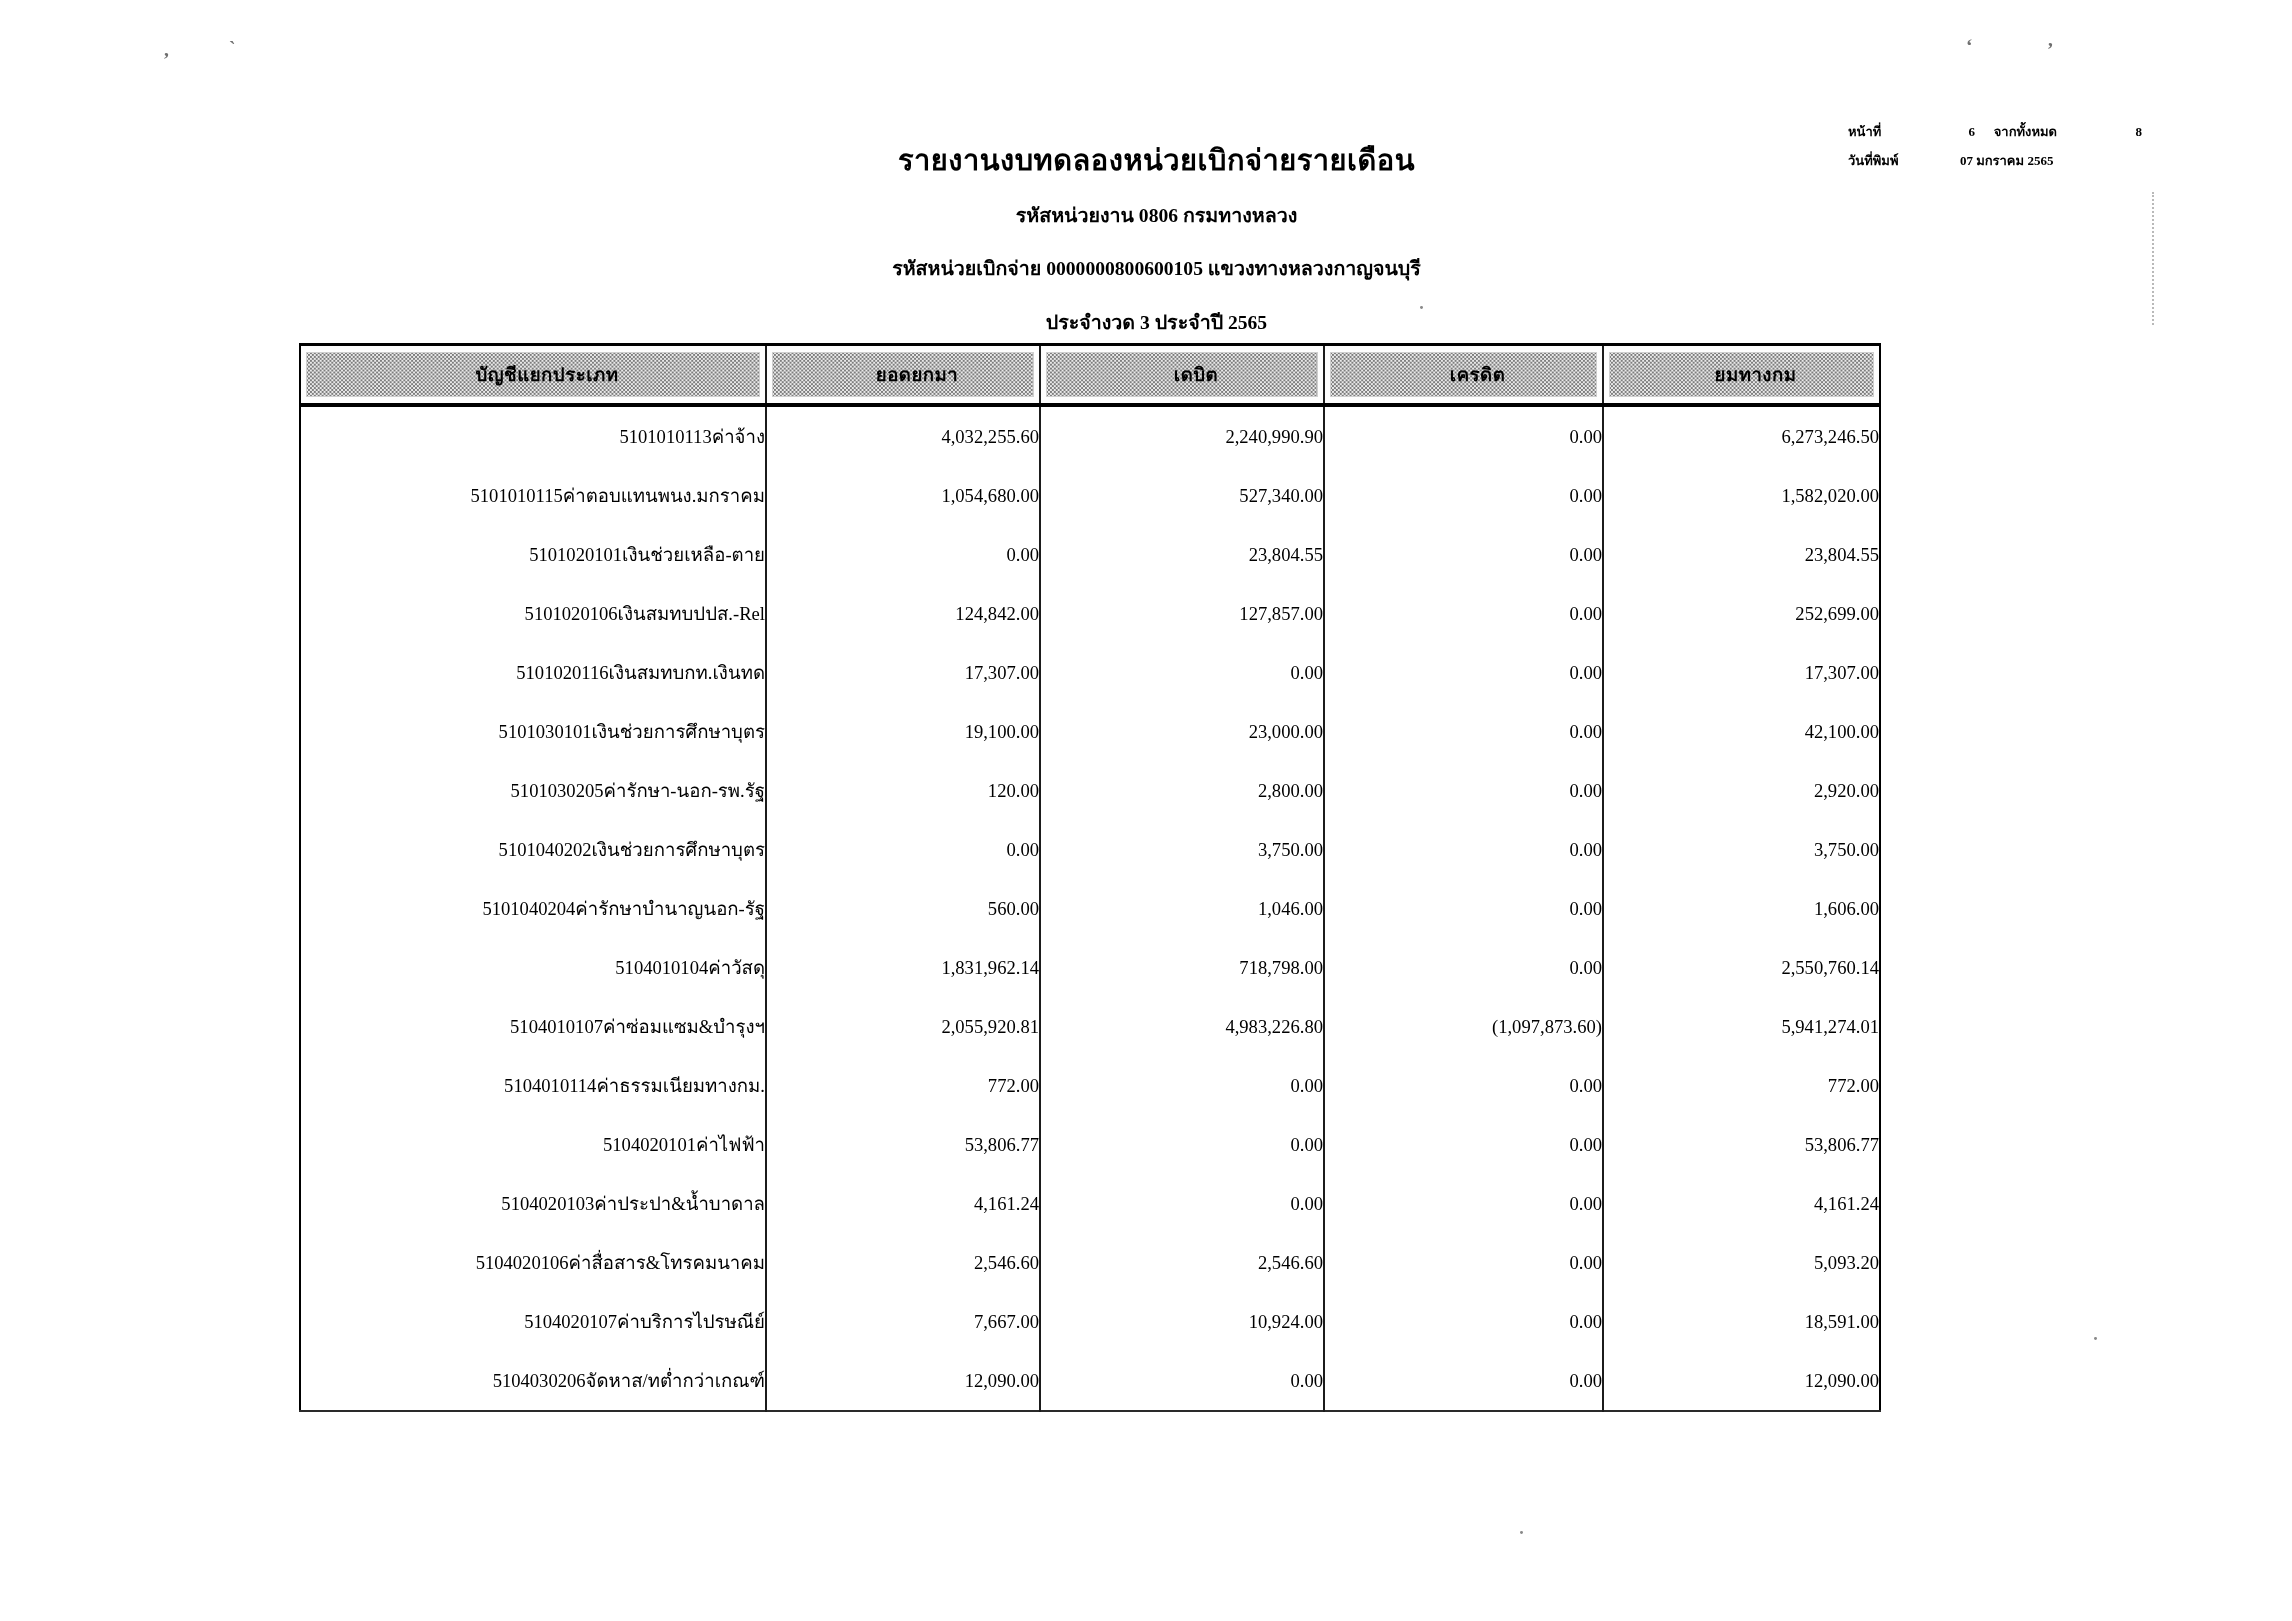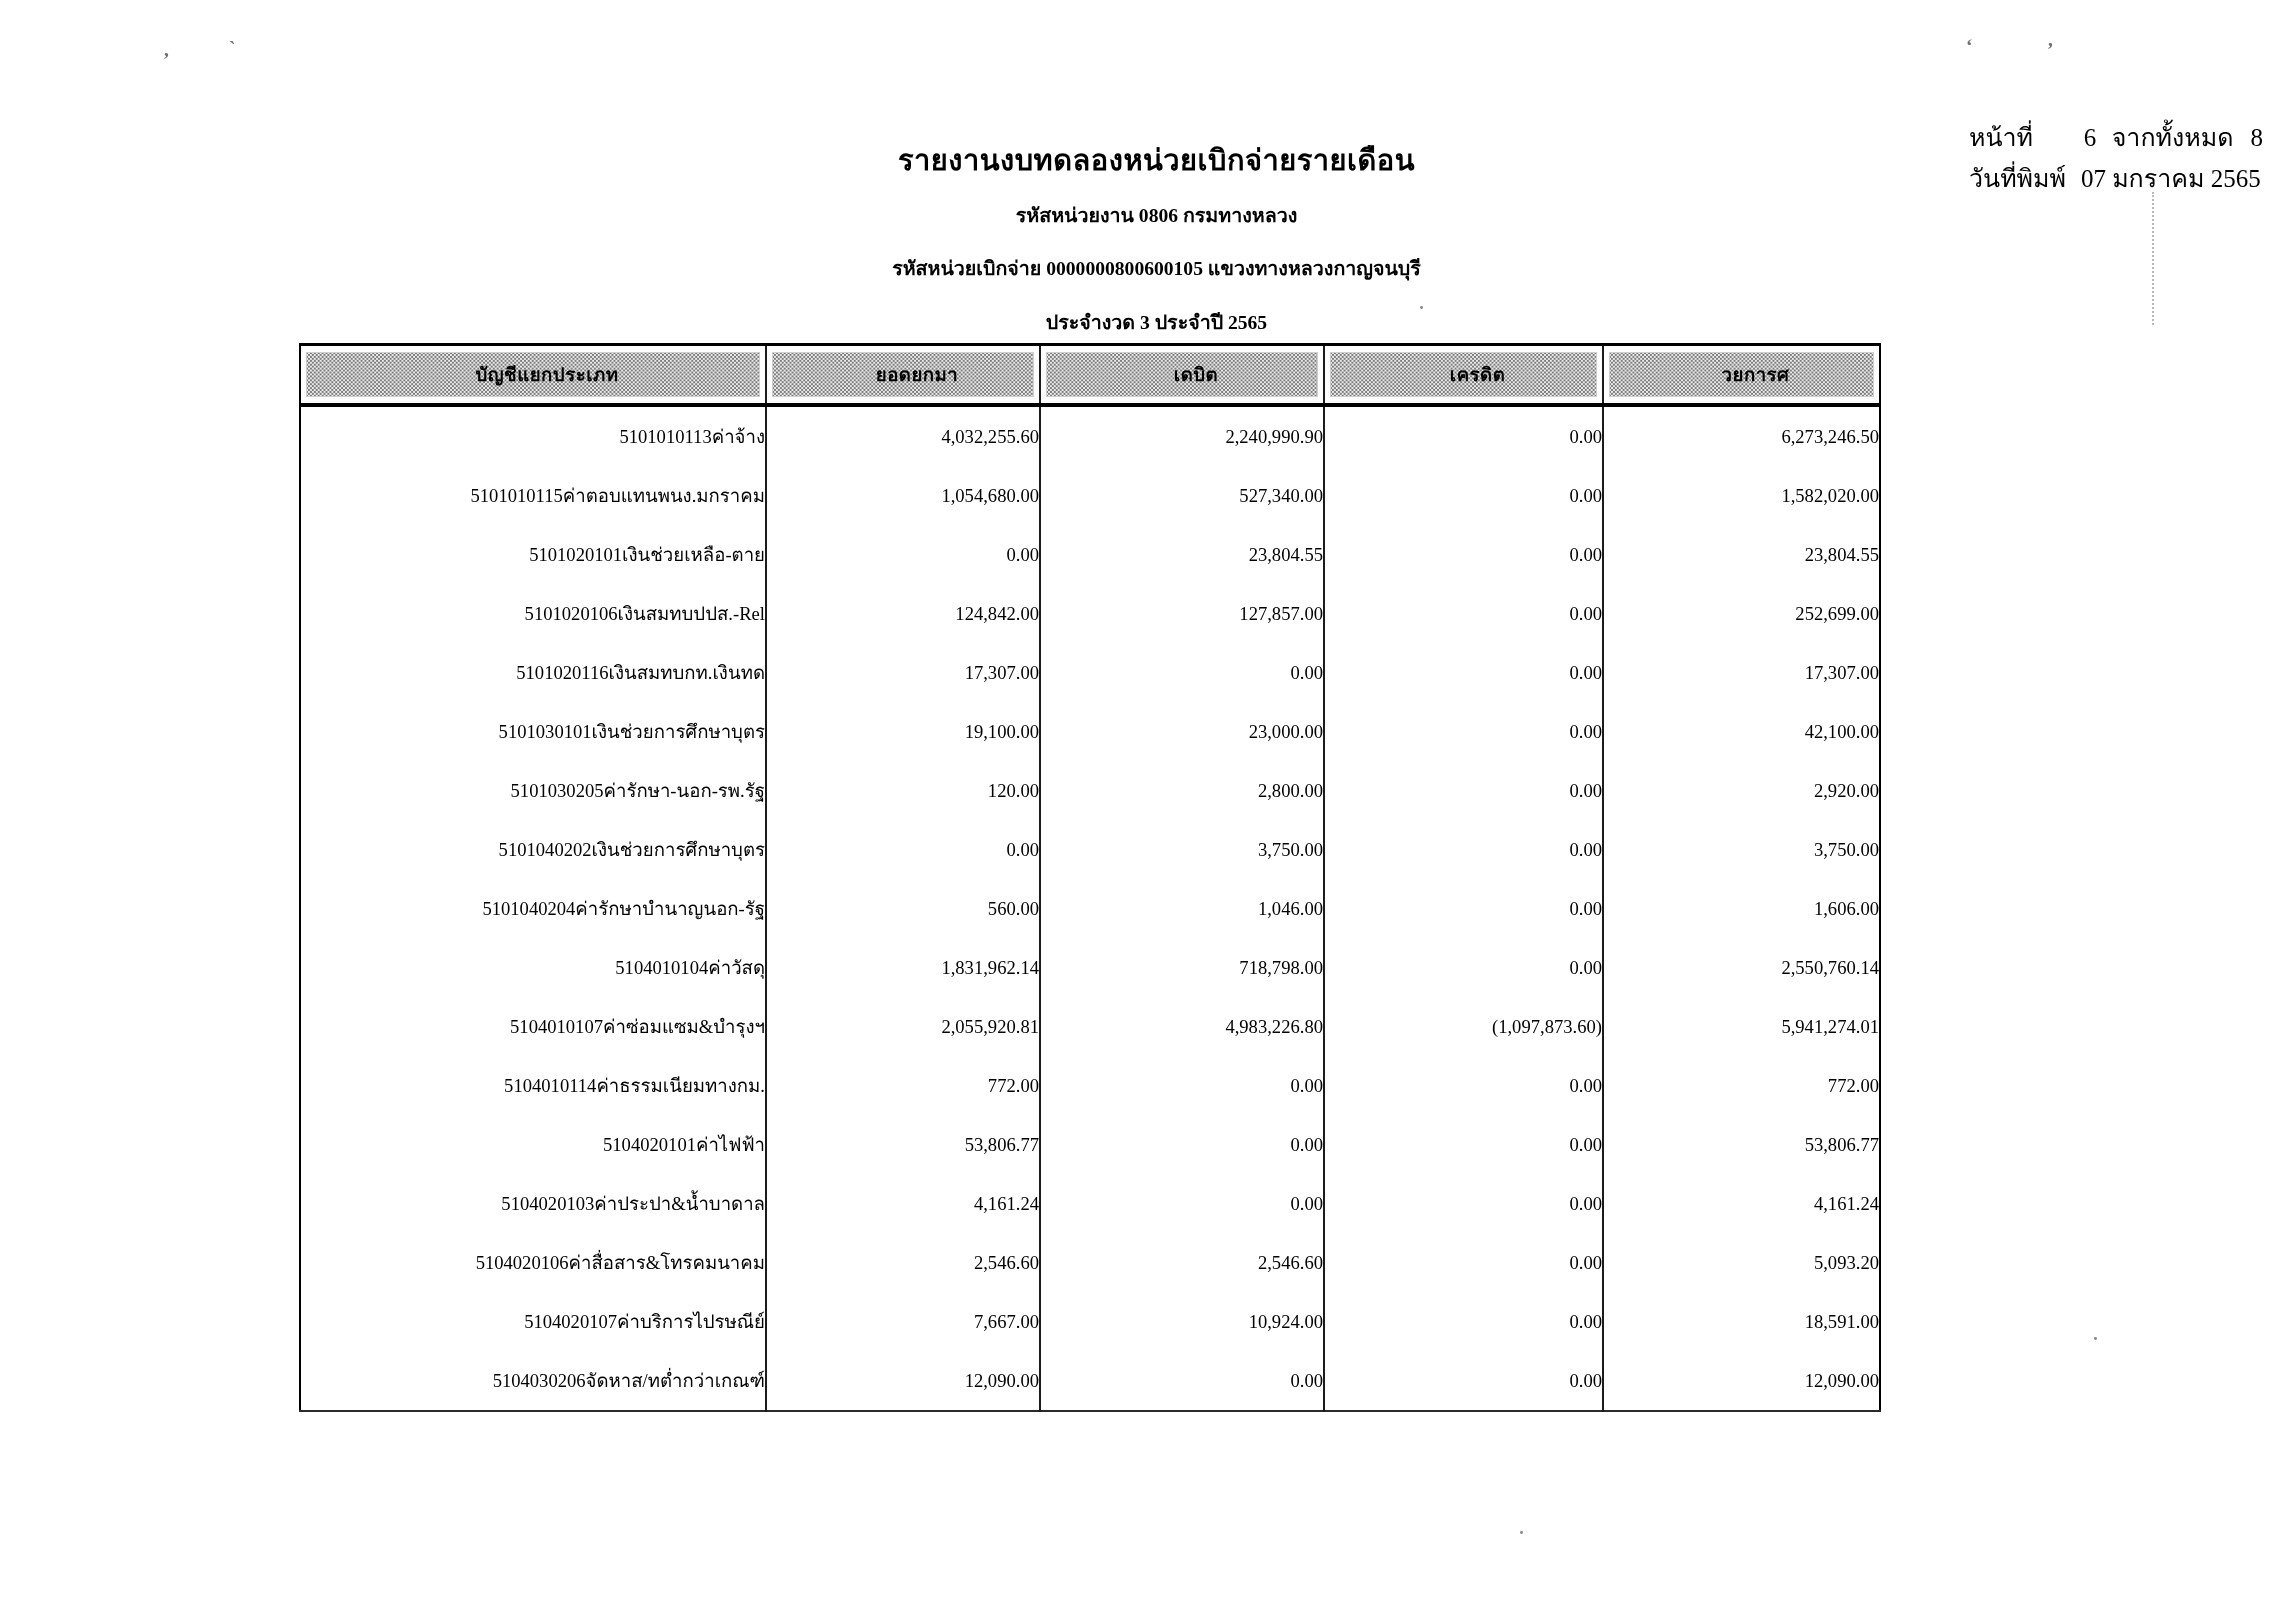--- a/index.html
+++ b/index.html
@@ -13,22 +13,22 @@
   
   .doc-header{
     position:absolute;left:549px;top:137px;width:1215px;text-align:center;
   }
   .doc-title{font-size:29px;font-weight:bold;letter-spacing:0.5px;margin:0 0 15.7px 0;}
   .doc-sub{font-size:19.6px;font-weight:bold;margin:0 0 21.6px 0;}
   .doc-sub.period{margin-bottom:0;}
 
   
   .page-meta{
-    position:absolute;left:1969px;top:125px;width:294px;
-    font-size:25px;font-weight:normal;line-height:1.0;
+    position:absolute;left:1848px;top:125px;width:294px;
+    font-size:13px;font-weight:bold;line-height:1.0;
   }
   .meta-row{display:flex;align-items:baseline;margin-bottom:15.7px;white-space:nowrap;}
   .meta-row .lbl1{width:106px;}
   .meta-row .val1{width:41px;text-align:center;}
   .meta-row .lbl2{width:145px;text-align:left;padding-left:2px;}
   .meta-row .val2{flex:0 0 auto;}
   .meta-row .date-val{padding-left:5.9px;}
 
   
   table.trial{
@@ -103,21 +103,21 @@
         <th>
             <div class="hatch">ยอดยกมา</div>
           </th>
         <th>
             <div class="hatch">เดบิต</div>
           </th>
         <th>
             <div class="hatch">เครดิต</div>
           </th>
         <th>
-            <div class="hatch">วยการศ</div>
+            <div class="hatch">ยมทางกม</div>
           </th>
       </tr>
     </thead>
     <tbody>
         <tr>
           <td class="acct"><span class="code">5101010113</span><span class="nm">ค่าจ้าง</span></td>
           <td class="num">4,032,255.60</td>
           <td class="num">2,240,990.90</td>
           <td class="num">0.00</td>
           <td class="num">6,273,246.50</td>

